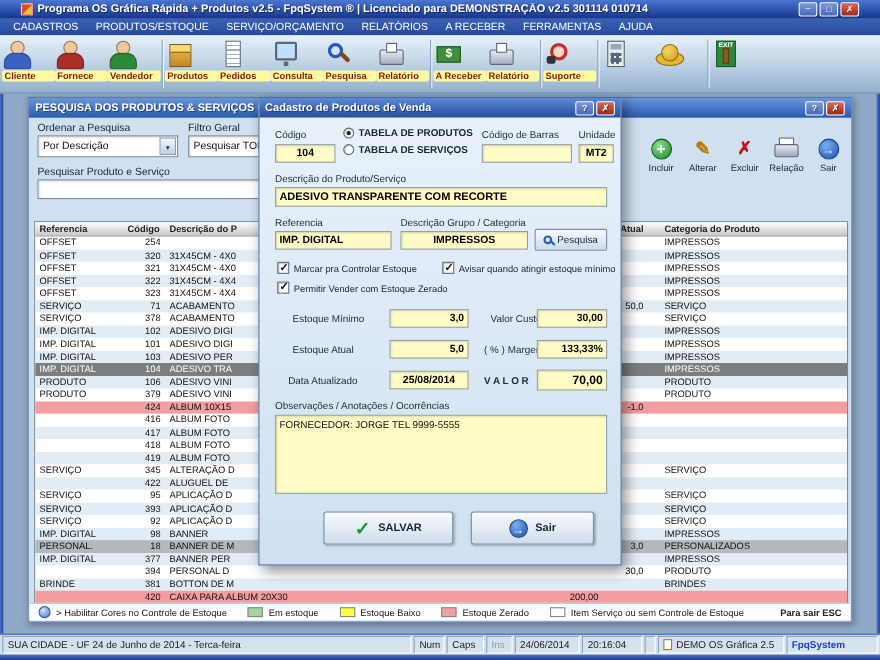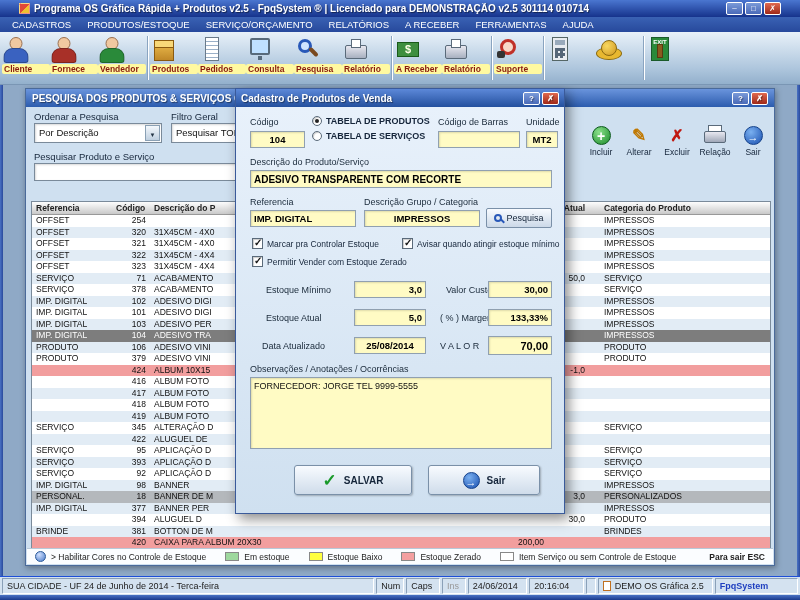--- a/index.html
+++ b/index.html
@@ -532,21 +532,21 @@
     <span class="c c-ref">IMP. DIGITAL</span>
     <span class="c c-cod">377</span>
     <span class="c c-desc">BANNER PER</span>
     <span class="c c-valor"></span>
     <span class="c c-atual"></span>
     <span class="c c-cat">IMPRESSOS</span>
   </div>
             <div class="grid-row">
     <span class="c c-ref"></span>
     <span class="c c-cod">394</span>
-    <span class="c c-desc">ALUGUEL D</span>
+    <span class="c c-desc">PERSONAL D</span>
     <span class="c c-valor"></span>
     <span class="c c-atual">30,0</span>
     <span class="c c-cat">PRODUTO</span>
   </div>
             <div class="grid-row">
     <span class="c c-ref">BRINDE</span>
     <span class="c c-cod">381</span>
     <span class="c c-desc">BOTTON DE M</span>
     <span class="c c-valor"></span>
     <span class="c c-atual"></span>
@@ -660,21 +660,21 @@
         </div>
       <div class="dlabel" style="left:204px;top:206px">( % ) Margem</div>
       <div class="yinput b r" style="left:252px;top:202px;width:64px">
           <span>133,33%</span>
         </div>
 
       <div class="dlabel" style="left:26px;top:234px">Data Atualizado</div>
       <div class="yinput b c" style="left:118px;top:230px;width:72px">
           <span>25/08/2014</span>
         </div>
-      <div class="dlabel" style="left:204px;top:234px;font-weight:normal">V A L O R</div>
+      <div class="dlabel" style="left:204px;top:234px;font-weight:bold">V A L O R</div>
       <div class="yinput b r" style="left:252px;top:229px;width:64px;height:19px;font-size:11px">
           <span>70,00</span>
         </div>
 
       <div class="dlabel" style="left:14px;top:257px">Observações / Anotações / Ocorrências</div>
       <div class="obsbox"><span>FORNECEDOR: JORGE TEL 9999-5555</span></div>
 
       <div class="dbtn btn-salvar">
         <span class="bigcheck g-check"></span>
         <span>SALVAR</span>

